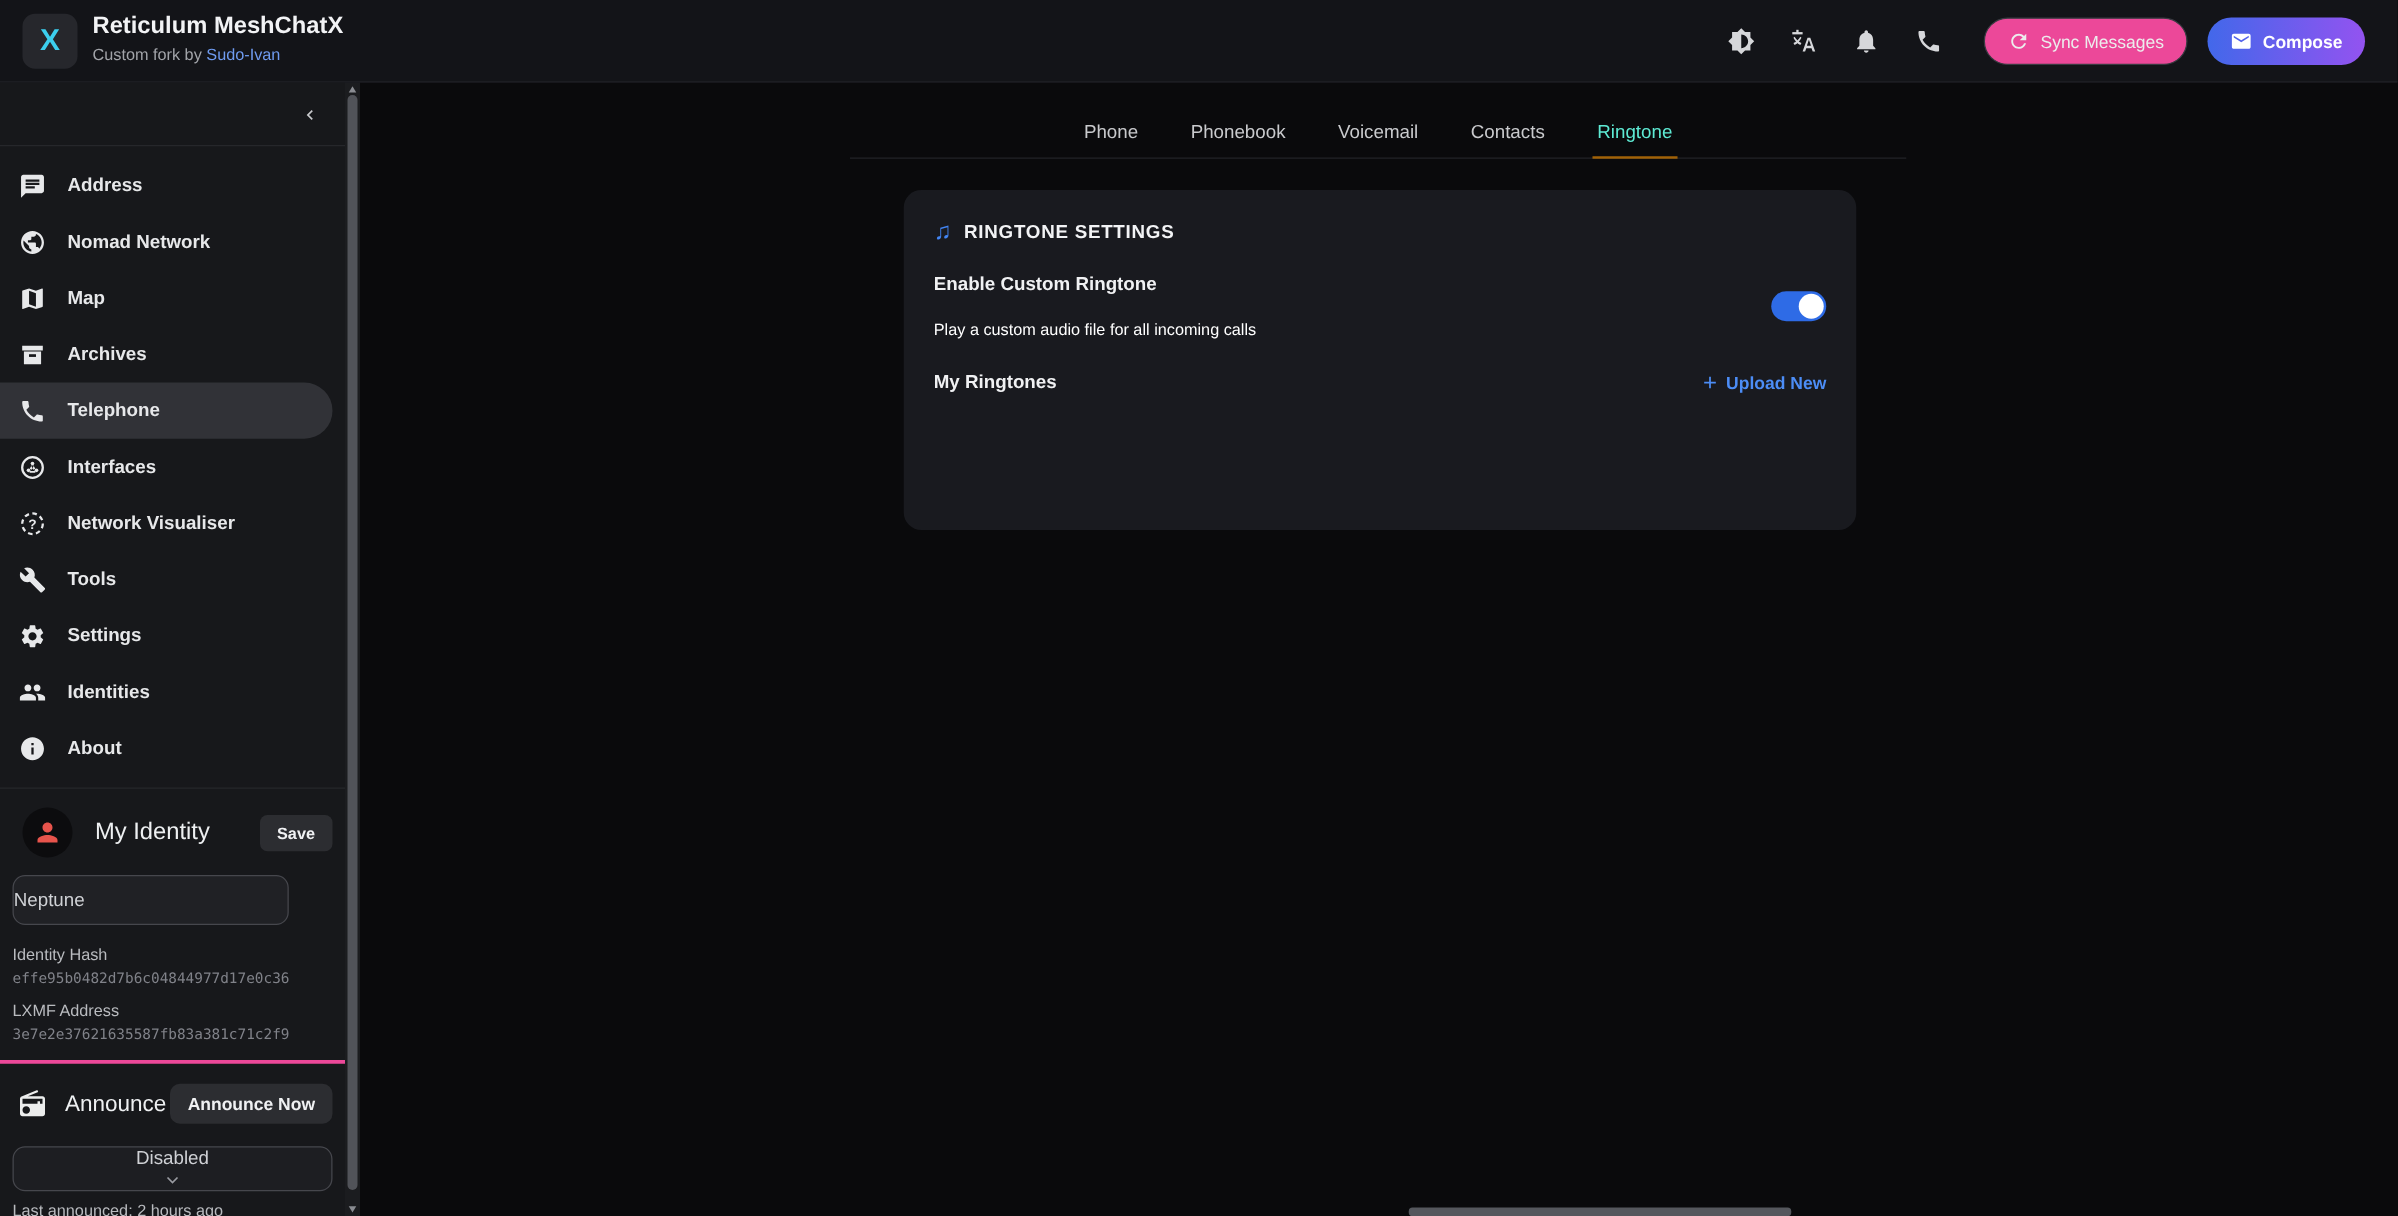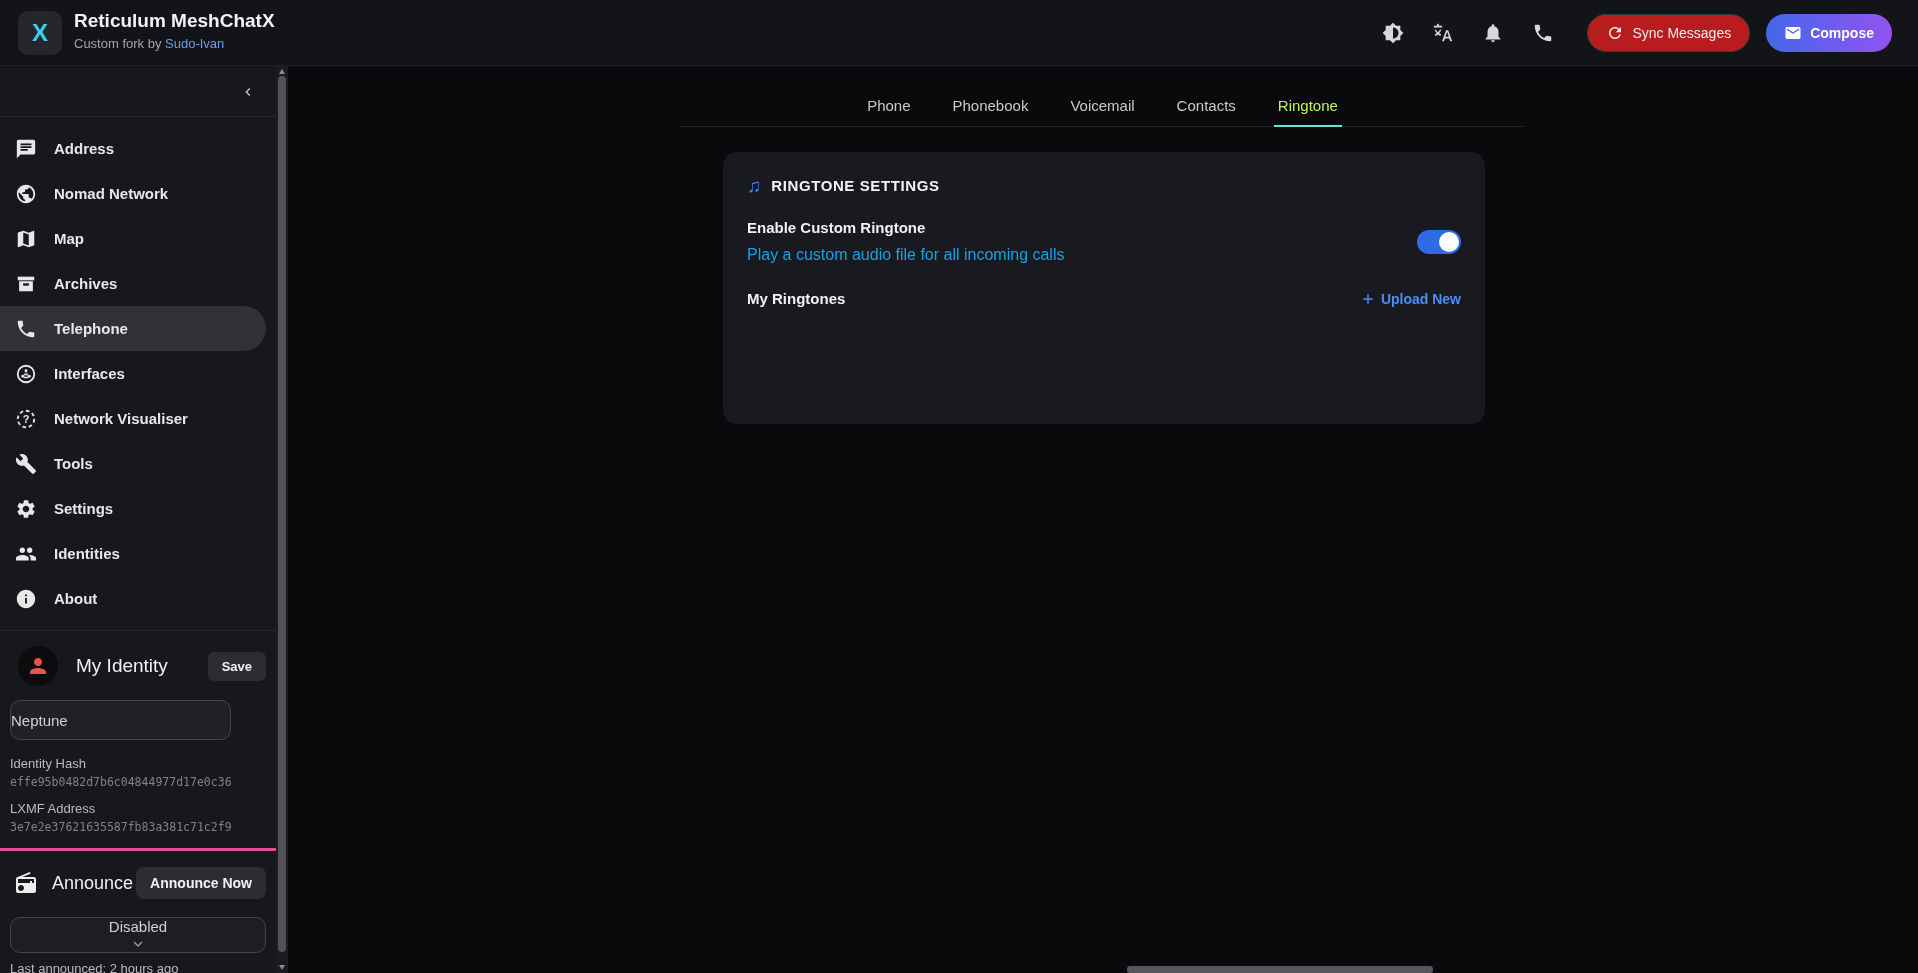--- a/index.html
+++ b/index.html
@@ -15,21 +15,21 @@
   .title-block { position:absolute; left:74px; top:10px; }
   .app-title { font-size:19px; font-weight:bold; color:#f2f3f5; line-height:1.2; }
   .app-subtitle { font-size:13px; color:#a2a4a9; margin-top:3px; }
   .app-subtitle .link { color:#6f9bf0; }
   .header-right { position:absolute; right:26px; top:0; height:66px; display:flex; align-items:center; gap:10px; }
   .icon-btn { width:40px; height:40px; border-radius:50%; display:flex; align-items:center; justify-content:center;
     color:#d6d7da; cursor:pointer; }
   .icon-btn svg { width:22px; height:22px; fill:#d6d7da; }
   .pill-btn { height:38px; border-radius:19px; display:flex; align-items:center; gap:8px;
     padding:0 18px; font-size:14px; cursor:pointer; }
-  .sync-btn { background:#b91c1c; border:1px solid #3a3b42; color:#eceded; margin-left:14px; }
+  .sync-btn { background:#ec4899; border:1px solid #3a3b42; color:#eceded; margin-left:14px; }
   .sync-btn svg { width:18px; height:18px; fill:#eceded; }
   .compose-btn { background:linear-gradient(90deg,#4268ea,#9353f0); color:#fff; font-weight:bold; border:none; margin-left:6px; }
   .compose-btn svg { width:18px; height:18px; fill:#fff; }
 
   
   .sidebar { position:absolute; left:0; top:66px; width:288px; height:907px; background:#17181b; }
   .collapse-row { height:51px; border-bottom:1px solid #26272b; position:relative; }
   .collapse-btn { position:absolute; right:26px; top:12px; width:28px; height:28px;
     display:flex; align-items:center; justify-content:center; color:#c9cacd; cursor:pointer; }
   .nav { padding-top:9px; }
@@ -72,30 +72,30 @@
   .sb-arrow { position:absolute; left:3px; width:0; height:0; border-left:3px solid transparent; border-right:3px solid transparent; }
   .sb-arrow.up { top:3px; border-bottom:5px solid #8a8c92; }
   .sb-arrow.down { bottom:3px; border-top:5px solid #8a8c92; }
 
   
   .main { position:absolute; left:288px; top:66px; width:1630px; height:907px; background:#0a0a0c; }
   .tabs { position:absolute; left:392px; top:20px; width:845px; height:41px;
     display:flex; justify-content:center; gap:34px; border-bottom:1px solid #222327; }
   .tab { font-size:15px; color:#c9cacd; display:flex; align-items:center; padding:0 4px;
     cursor:pointer; border-bottom:2px solid transparent; height:41px; }
-  .tab.active { color:#bef264; border-bottom:2px solid #5eead4; }
+  .tab.active { color:#5eead4; border-bottom:2px solid #a16207; }
 
   .card { position:absolute; left:435px; top:86px; width:762px; height:272px;
     background:#191a1f; border-radius:14px; padding:24px; }
   .card-head { display:flex; align-items:center; gap:10px; }
   .note-icon { color:#4285f4; font-size:19px; line-height:1; }
   .card-title { font-size:15px; font-weight:bold; letter-spacing:0.6px; color:#f2f3f5; }
   .enable-row { margin-top:24px; display:flex; justify-content:space-between; align-items:center; }
   .enable-title { font-size:15px; font-weight:bold; color:#f0f1f3; }
-  .enable-sub { font-size:16px; color:#0ea5e9; margin-top:10px; }
+  .enable-sub { font-size:13px; color:#ffffff; margin-top:20px; }
   .toggle { width:44px; height:24px; border-radius:12px; background:#2e6be6; position:relative; cursor:pointer; }
   .toggle .knob { position:absolute; right:2px; top:2px; width:20px; height:20px; border-radius:50%; background:#fff; }
   .ringtones-row { margin-top:26px; display:flex; justify-content:space-between; align-items:center; }
   .ringtones-label { font-size:15px; font-weight:bold; color:#f0f1f3; }
   .upload-link { display:flex; align-items:center; gap:6px; color:#4c8df6; font-size:14px; font-weight:bold; cursor:pointer; }
   .upload-link svg { width:14px; height:14px; stroke:#4c8df6; stroke-width:2.4; fill:none; }
 
   .ringtone-item { margin-top:16px; height:77px; background:#1d1f26; border:1px solid #32466f;
     border-radius:10px; position:relative; padding:18px 0 0 28px; }
   .item-title-row { display:flex; align-items:center; gap:11px; }

